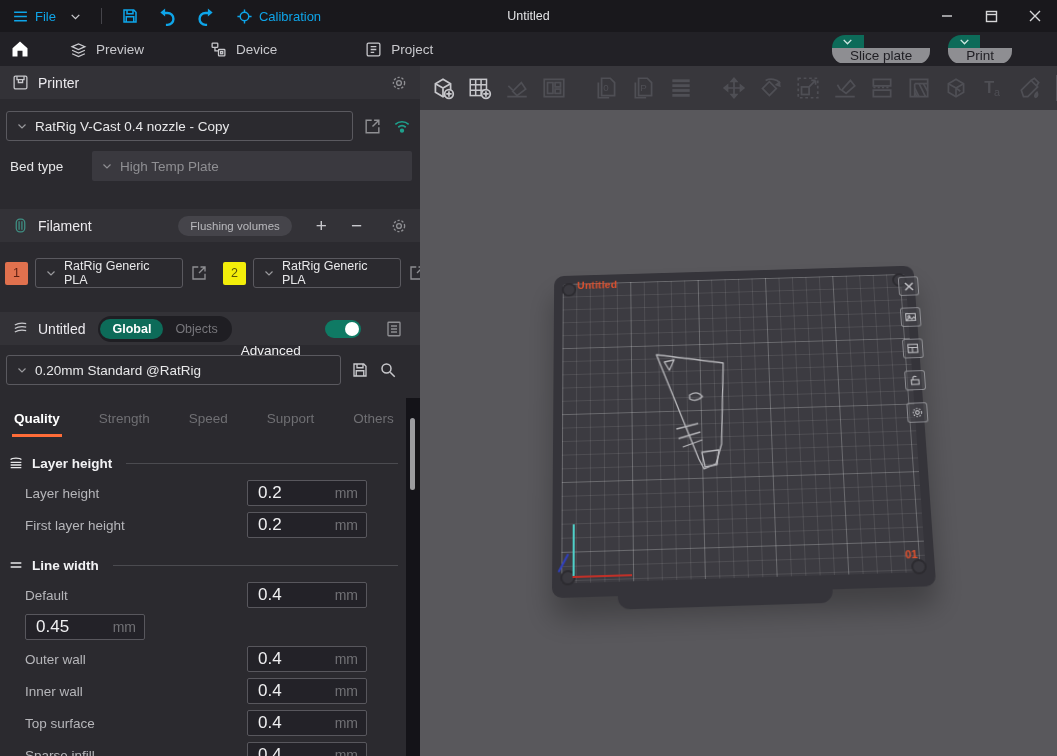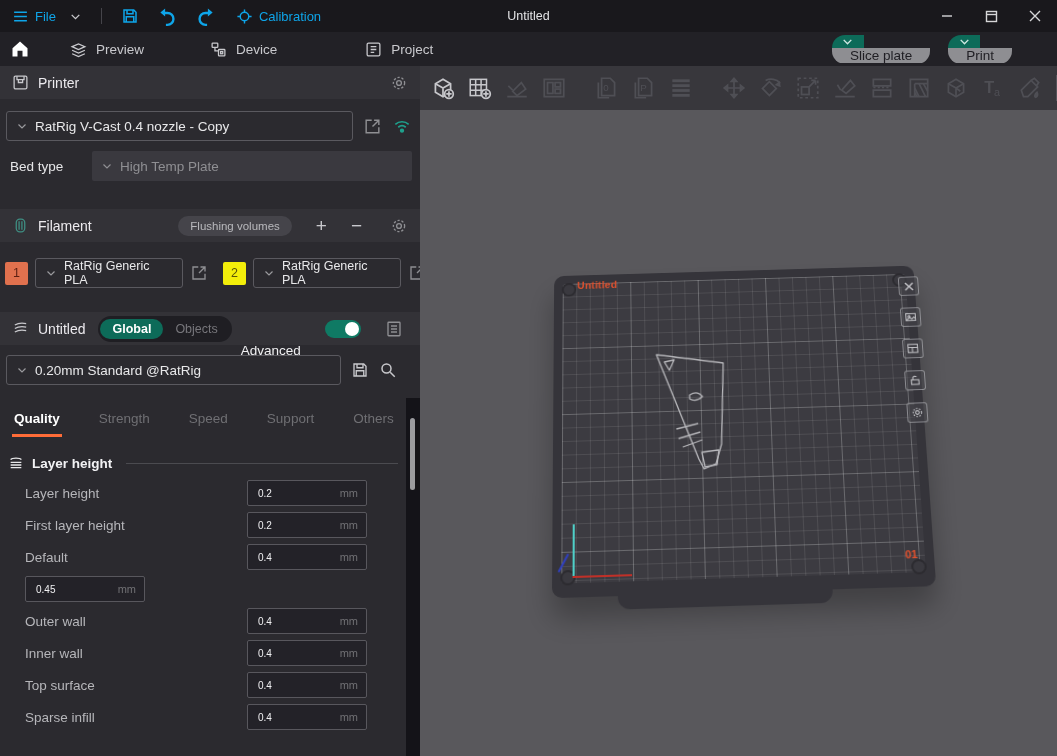--- a/index.html
+++ b/index.html
@@ -73,22 +73,22 @@
 
   
   .params { position:relative; padding-top:10px; }
   .param-sec-h { display:flex; align-items:center; gap:8px; padding:8px 8px 6px 8px; color:#f2f2f4; }
   .param-sec-h .t { font-size:13.5px; font-weight:bold; }
   .param-sec-h .line { flex:1; border-top:1px solid #4b4b50; margin:0 14px 0 6px; }
   .prow { display:flex; align-items:center; height:32px; padding-left:25px; }
   .plabel { flex:1; color:#b6b6ba; font-size:13.5px; }
   .pinput { width:120px; height:26px; margin-right:53px; border:1px solid #58575d; border-radius:2px;
     background:#232228; display:flex; align-items:center; padding:0 8px 0 10px; }
-  .pval { color:#f0f0f2; font-size:10px; flex:1; }
-  .punit { color:#717175; font-size:11px; }
+  .pval { color:#f0f0f2; font-size:17px; flex:1; }
+  .punit { color:#717175; font-size:14px; }
 
   .scroll-track { position:absolute; right:0; top:332px; bottom:0; width:14px; background:#141318; }
   .scroll-thumb { position:absolute; top:20px; left:4px; width:5px; height:72px; background:#9b9b9f; border-radius:3px; }
 
   
   .vp-toolbar { height:44px; background:#38373c; display:flex; align-items:center; gap:4px; padding:0 6px; }
   .vt { width:33px; height:33px; display:flex; align-items:center; justify-content:center; color:#4f4f55; flex:none; }
   .vt.bright { color:#c7c7cb; }
   .vt-gap { width:12px; flex:none; }
   .vt-div { width:1px; height:26px; background:#55545a; margin:0 6px; flex:none; }
@@ -427,20 +427,29 @@
         </span>
       </div>
       <div class="prow">
         <span class="plabel">First layer height</span>
         <span class="pinput">
           <span class="pval">0.2</span>
           <span class="punit">mm</span>
         </span>
       </div>
 
+      <div class="param-sec-h" style="margin-top:8px">
+        <span style="color:#e8e8ea">
+            <svg class="ic" width="16" height="16" viewBox="0 0 24 24" fill="none" stroke="currentColor" stroke-width="2.6">
+              <path d="M4 9h16M4 15h16"></path>
+            </svg>
+          </span>
+        <span class="t">Line width</span>
+        <span class="line"></span>
+      </div>
       <div class="prow">
         <span class="plabel">Default</span>
         <span class="pinput">
           <span class="pval">0.4</span>
           <span class="punit">mm</span>
         </span>
       </div>
       <div class="prow">
         <span class="pinput">
           <span class="pval">0.45</span>

